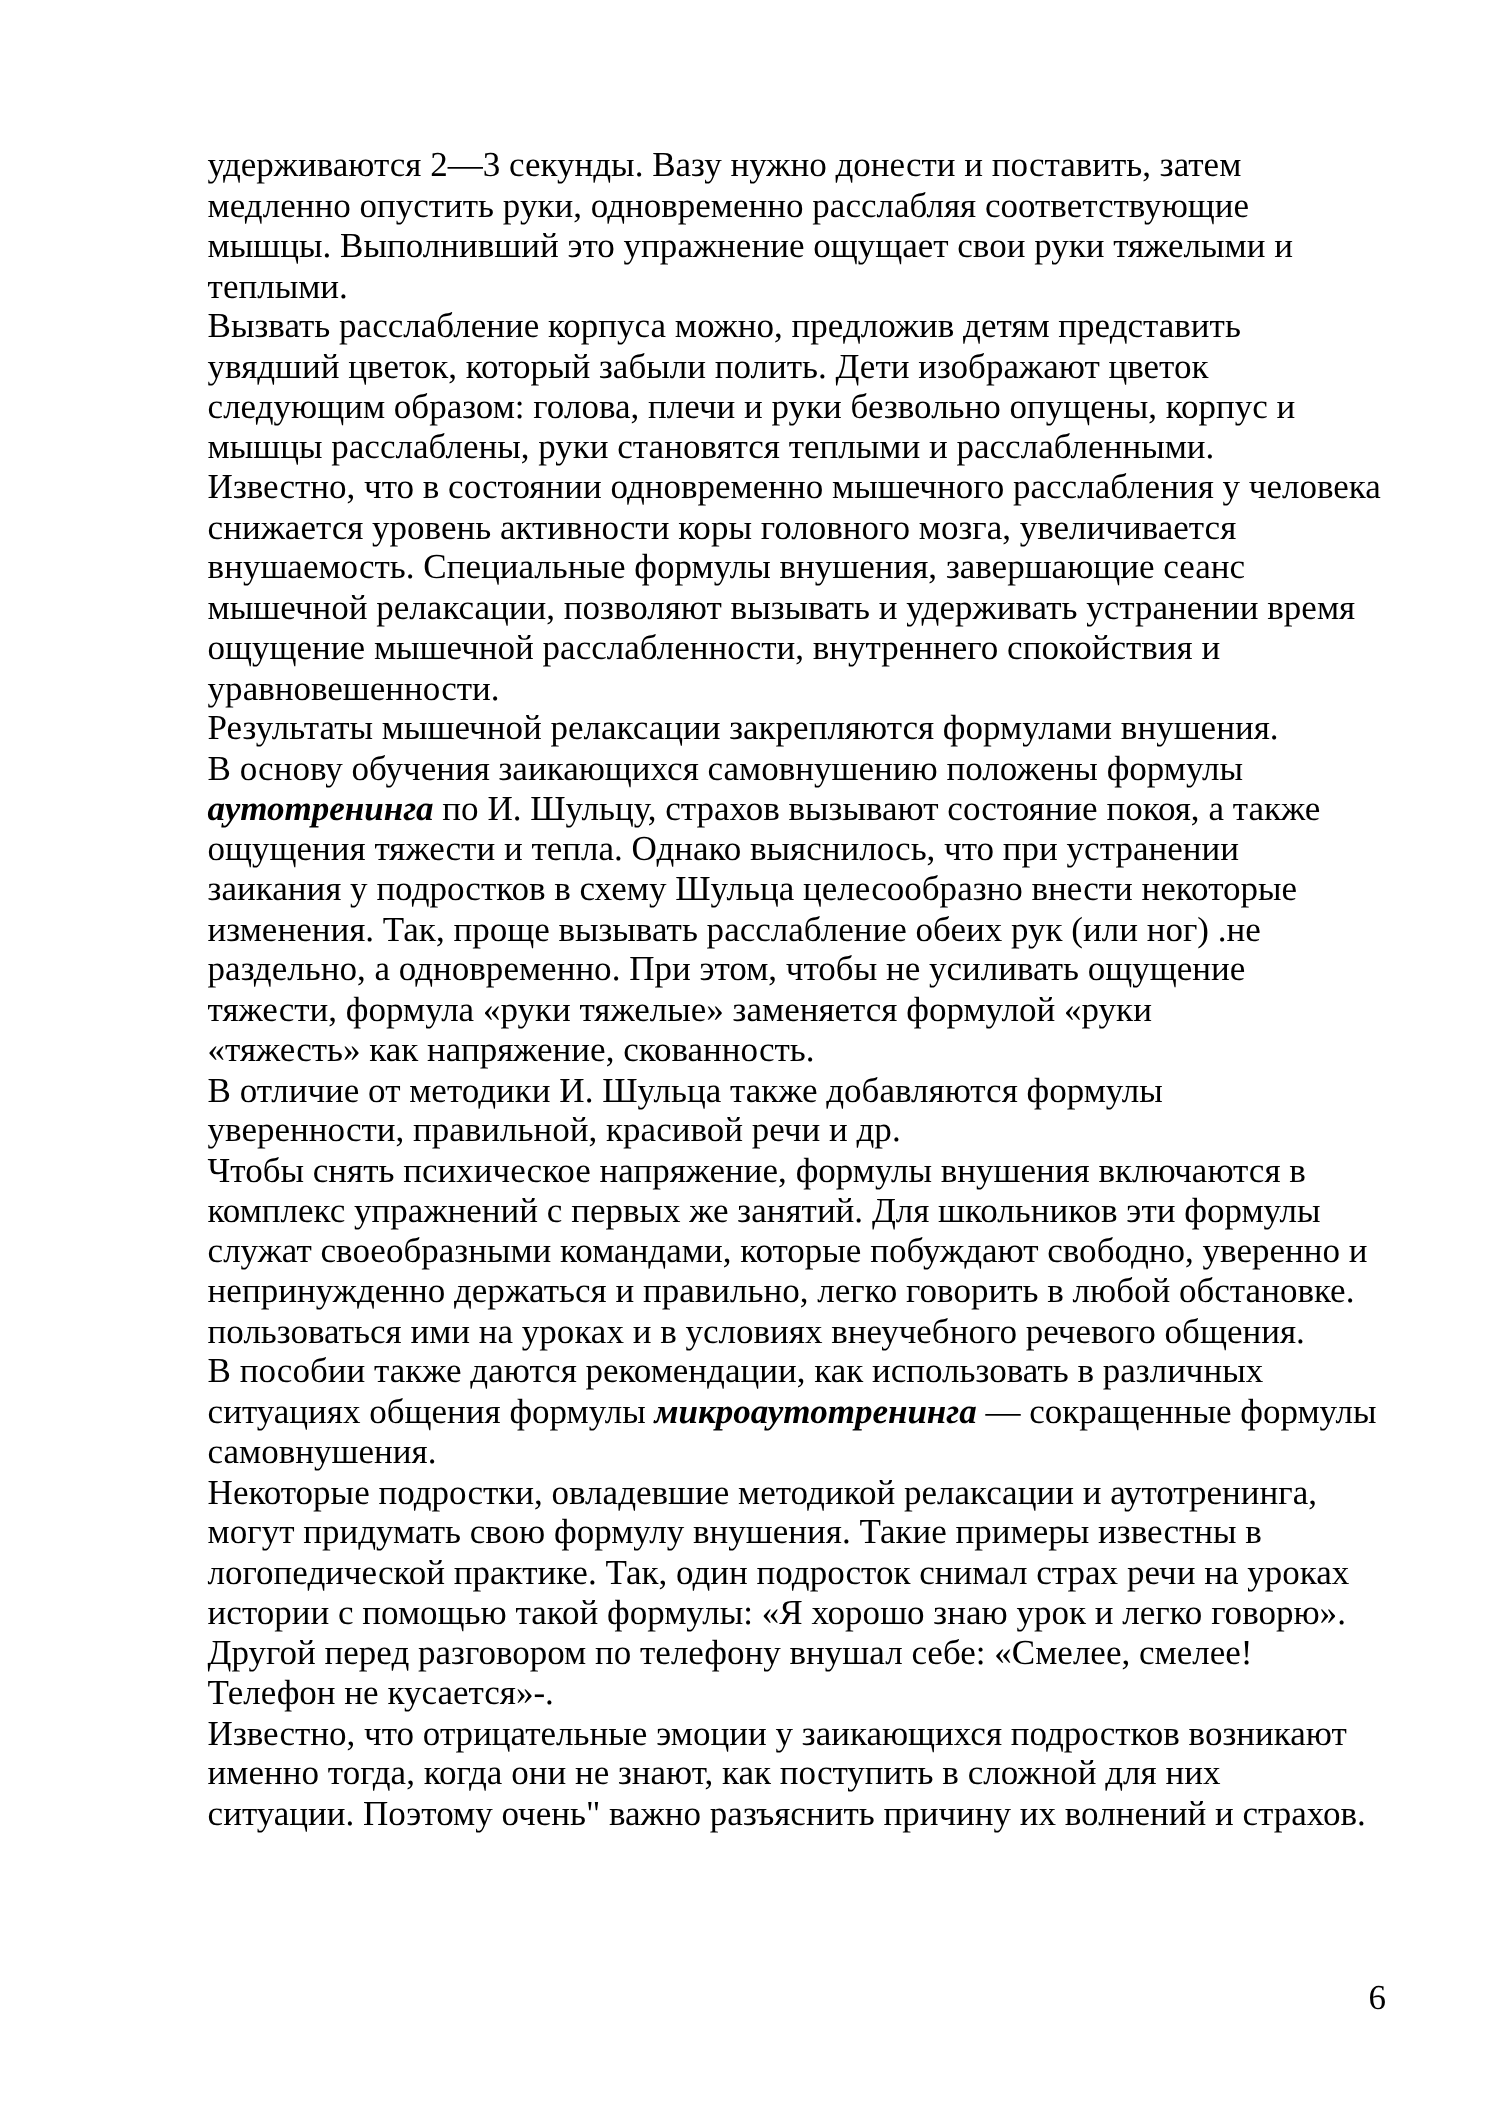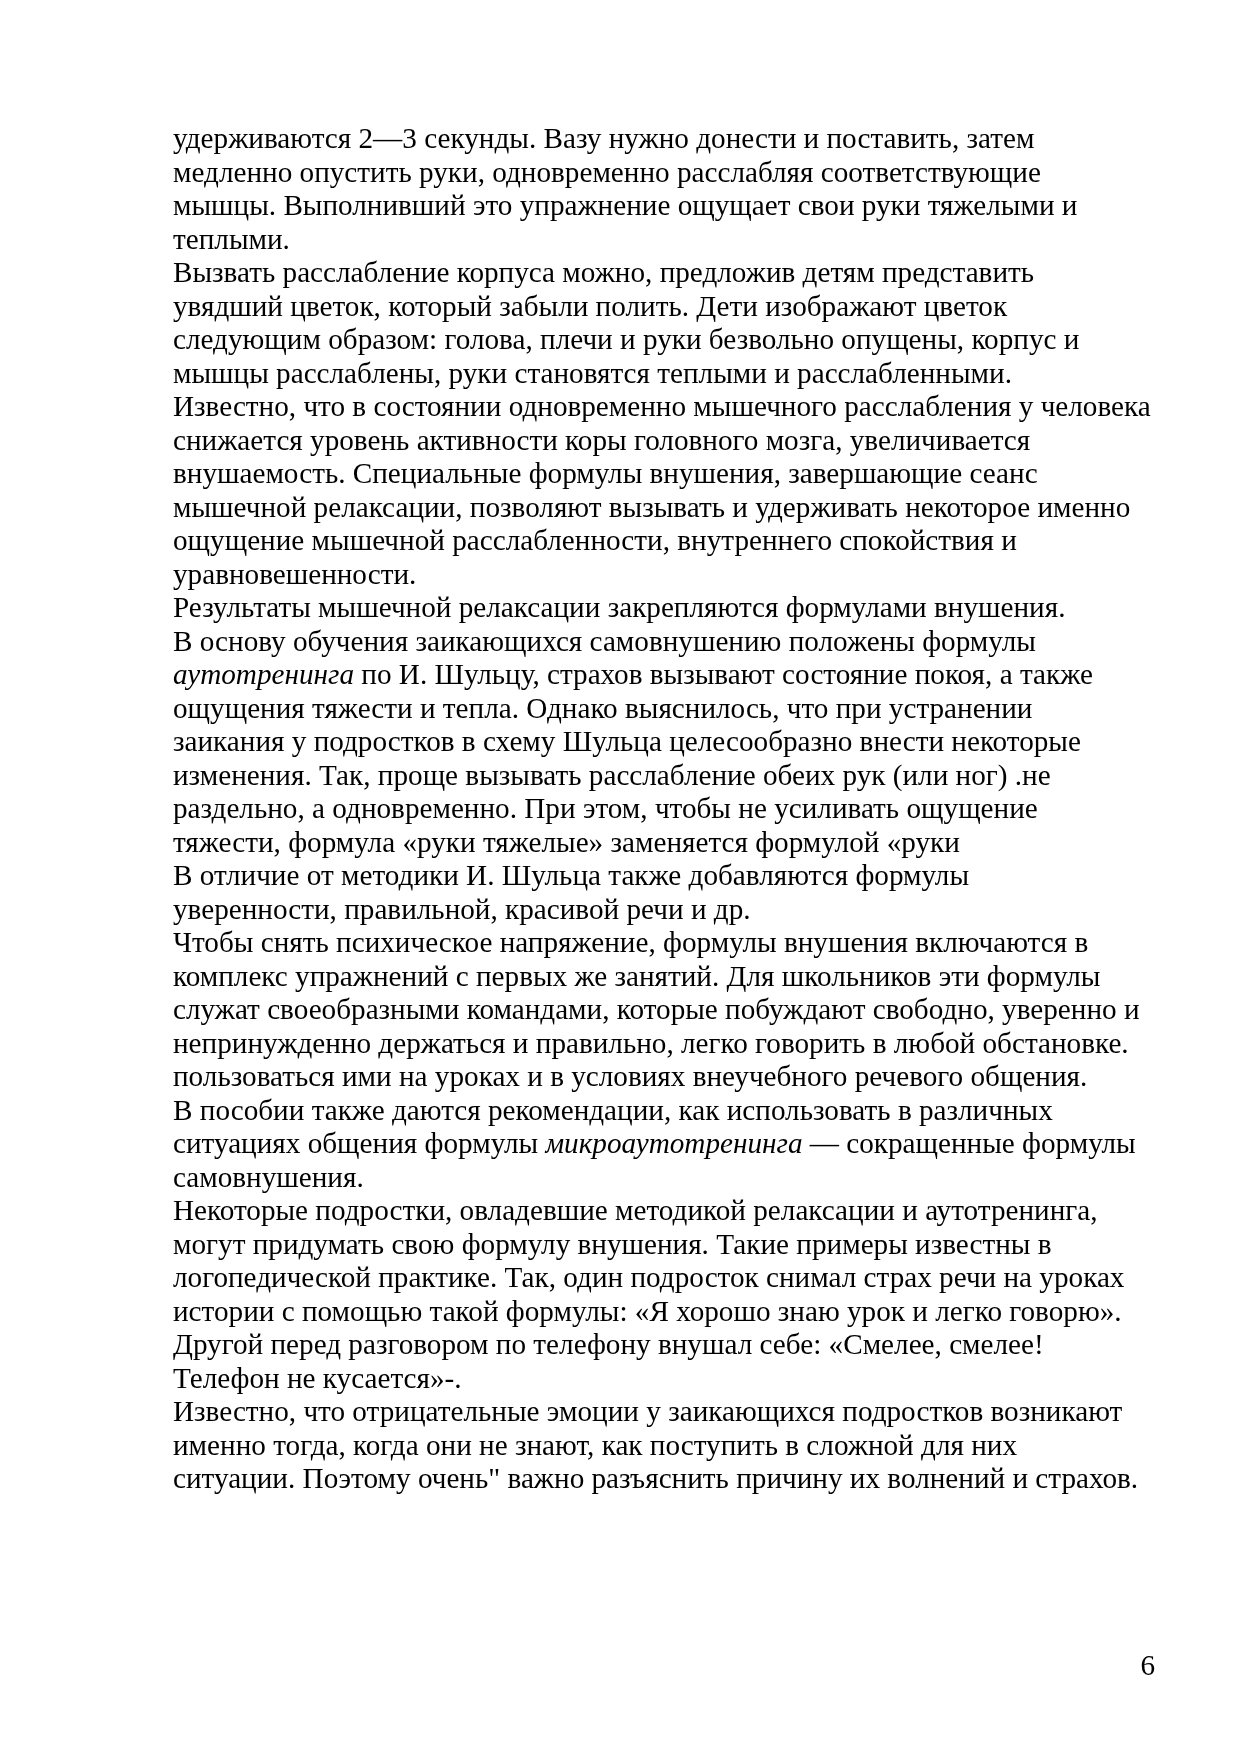--- a/index.html
+++ b/index.html
@@ -29,20 +29,21 @@
     left: 173px;
     top: 122px;
     width: 1010px;
   }
   .line {
     white-space: nowrap;
     height: 33.5px;
   }
   .line em {
     font-style: italic;
+    font-weight: bold;
   }
   .page-number {
     position: absolute;
     left: 173px;
     top: 1649px;
     width: 982px;
     text-align: right;
   }
 </style>
 </head>
@@ -54,31 +55,32 @@
       <div class="line"><span>медленно опустить руки, одновременно расслабляя соответствующие</span></div>
       <div class="line"><span>мышцы. Выполнивший это упражнение ощущает свои руки тяжелыми и</span></div>
       <div class="line"><span>теплыми.</span></div>
       <div class="line"><span>Вызвать расслабление корпуса можно, предложив детям представить</span></div>
       <div class="line"><span>увядший цветок, который забыли полить. Дети изображают цветок</span></div>
       <div class="line"><span>следующим образом: голова, плечи и руки безвольно опущены, корпус и</span></div>
       <div class="line"><span>мышцы расслаблены, руки становятся теплыми и расслабленными.</span></div>
       <div class="line"><span>Известно, что в состоянии одновременно мышечного расслабления у человека</span></div>
       <div class="line"><span>снижается уровень активности коры головного мозга, увеличивается</span></div>
       <div class="line"><span>внушаемость. Специальные формулы внушения, завершающие сеанс</span></div>
-      <div class="line"><span>мышечной релаксации, позволяют вызывать и удерживать некоторое именно</span></div>
+      <div class="line"><span>мышечной релаксации, позволяют вызывать и удерживать устранении время</span></div>
       <div class="line"><span>ощущение мышечной расслабленности, внутреннего спокойствия и</span></div>
       <div class="line"><span>уравновешенности.</span></div>
       <div class="line"><span>Результаты мышечной релаксации закрепляются формулами внушения.</span></div>
       <div class="line"><span>В основу обучения заикающихся самовнушению положены формулы</span></div>
       <div class="line"><em>аутотренинга</em><span> по И. Шульцу, страхов вызывают состояние покоя, а также</span></div>
       <div class="line"><span>ощущения тяжести и тепла. Однако выяснилось, что при устранении</span></div>
       <div class="line"><span>заикания у подростков в схему Шульца целесообразно внести некоторые</span></div>
       <div class="line"><span>изменения. Так, проще вызывать расслабление обеих рук (или ног) .не</span></div>
       <div class="line"><span>раздельно, а одновременно. При этом, чтобы не усиливать ощущение</span></div>
       <div class="line"><span>тяжести, формула «руки тяжелые» заменяется формулой «руки</span></div>
+      <div class="line"><span>«тяжесть» как напряжение, скованность.</span></div>
       <div class="line"><span>В отличие от методики И. Шульца также добавляются формулы</span></div>
       <div class="line"><span>уверенности, правильной, красивой речи и др.</span></div>
       <div class="line"><span>Чтобы снять психическое напряжение, формулы внушения включаются в</span></div>
       <div class="line"><span>комплекс упражнений с первых же занятий. Для школьников эти формулы</span></div>
       <div class="line"><span>служат своеобразными командами, которые побуждают свободно, уверенно и</span></div>
       <div class="line"><span>непринужденно держаться и правильно, легко говорить в любой обстановке.</span></div>
       <div class="line"><span>пользоваться ими на уроках и в условиях внеучебного речевого общения.</span></div>
       <div class="line"><span>В пособии также даются рекомендации, как использовать в различных</span></div>
       <div class="line"><span>ситуациях общения формулы </span><em>микроаутотренинга</em><span> — сокращенные формулы</span></div>
       <div class="line"><span>самовнушения.</span></div>

